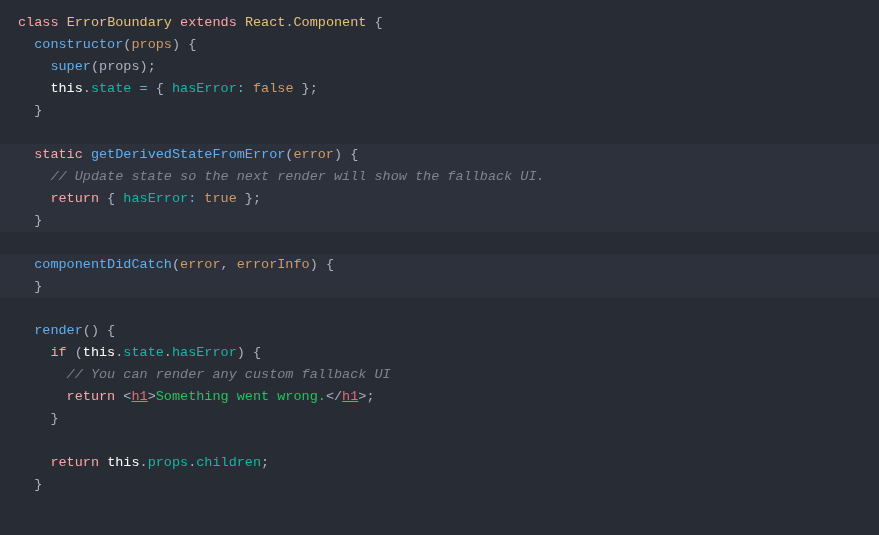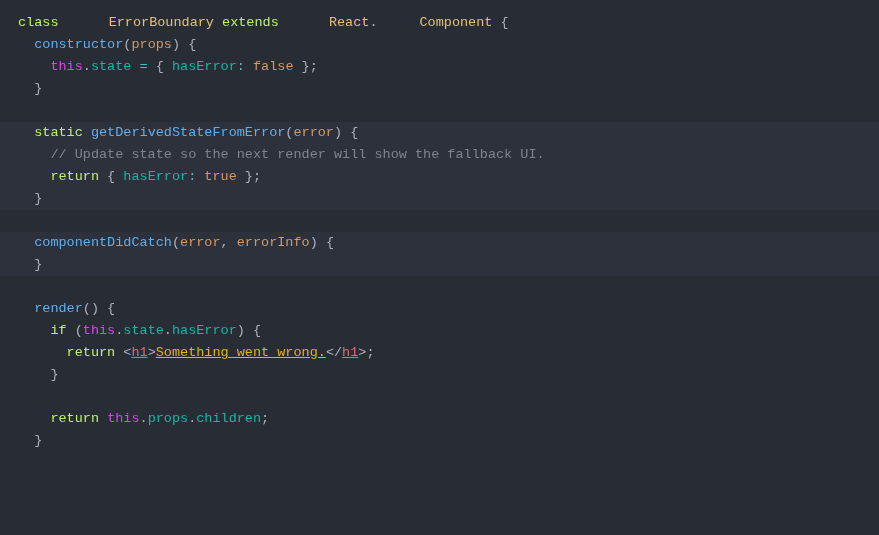--- a/index.html
+++ b/index.html
@@ -20,53 +20,55 @@
     .code-container {
       padding: 12px 0;
     }
     .line {
       padding: 0 18px;
       white-space: pre;
     }
     .highlighted {
       background: #2c313c;
     }
-    .tok-keyword { color: #bef264; }
-    .tok-class-name { color: #e5c07b; margin-left: 42px; }
+    .tok-keyword { color: #fca5a5; }
+    .tok-class-name { color: #e5c07b; }
     .tok-method { color: #61afef; }
     .tok-param { color: #d19a66; }
     .tok-punct { color: #abb2bf; }
     .tok-operator { color: #56b6c2; }
     .tok-property { color: #14b8a6; }
     .tok-bool { color: #d19a66; }
-    .tok-comment { color: #7f848e; }
-    .tok-this { color: #d946ef; margin-top: 22px; }
+    .tok-comment { color: #7f848e; font-style: italic; }
+    .tok-this { color: #ffffff; margin-top: 22px; }
     .tok-tag { color: #e06c75; text-decoration: underline; }
     .tok-tag-punct { color: #abb2bf; }
-    .tok-text { color: #eab308; text-decoration: underline; }
+    .tok-text { color: #22c55e; }
     .tok-default { color: #abb2bf; }
   </style>
 </head>
 <body>
 
 <div class="code-container">
   <div class="line"><span class="tok-keyword">class</span><span class="tok-punct"> </span><span class="tok-class-name">ErrorBoundary</span><span class="tok-punct"> </span><span class="tok-keyword">extends</span><span class="tok-punct"> </span><span class="tok-class-name">React</span><span class="tok-punct">.</span><span class="tok-class-name">Component</span><span class="tok-punct"> {</span></div>
   <div class="line">  <span class="tok-method">constructor</span><span class="tok-punct">(</span><span class="tok-param">props</span><span class="tok-punct">) {</span></div>
+  <div class="line">    <span class="tok-method">super</span><span class="tok-punct">(</span><span class="tok-default">props</span><span class="tok-punct">);</span></div>
   <div class="line">    <span class="tok-this">this</span><span class="tok-punct">.</span><span class="tok-property">state</span><span class="tok-punct"> </span><span class="tok-operator">=</span><span class="tok-punct"> { </span><span class="tok-property">hasError</span><span class="tok-operator">:</span><span class="tok-punct"> </span><span class="tok-bool">false</span><span class="tok-punct"> };</span></div>
   <div class="line">  <span class="tok-punct">}</span></div>
   <div class="line"> </div>
   <div class="line highlighted">  <span class="tok-keyword">static</span><span class="tok-punct"> </span><span class="tok-method">getDerivedStateFromError</span><span class="tok-punct">(</span><span class="tok-param">error</span><span class="tok-punct">) {</span></div>
   <div class="line highlighted">    <span class="tok-comment">// Update state so the next render will show the fallback UI.</span></div>
   <div class="line highlighted">    <span class="tok-keyword">return</span><span class="tok-punct"> { </span><span class="tok-property">hasError</span><span class="tok-operator">:</span><span class="tok-punct"> </span><span class="tok-bool">true</span><span class="tok-punct"> };</span></div>
   <div class="line highlighted">  <span class="tok-punct">}</span></div>
   <div class="line"> </div>
   <div class="line highlighted">  <span class="tok-method">componentDidCatch</span><span class="tok-punct">(</span><span class="tok-param">error</span><span class="tok-punct">, </span><span class="tok-param">errorInfo</span><span class="tok-punct">) {</span></div>
   <div class="line highlighted">  <span class="tok-punct">}</span></div>
   <div class="line"> </div>
   <div class="line">  <span class="tok-method">render</span><span class="tok-punct">() {</span></div>
   <div class="line">    <span class="tok-keyword">if</span><span class="tok-punct"> (</span><span class="tok-this">this</span><span class="tok-punct">.</span><span class="tok-property">state</span><span class="tok-punct">.</span><span class="tok-property">hasError</span><span class="tok-punct">) {</span></div>
+  <div class="line">      <span class="tok-comment">// You can render any custom fallback UI</span></div>
   <div class="line">      <span class="tok-keyword">return</span><span class="tok-punct"> </span><span class="tok-tag-punct">&lt;</span><span class="tok-tag">h1</span><span class="tok-tag-punct">&gt;</span><span class="tok-text">Something went wrong.</span><span class="tok-tag-punct">&lt;/</span><span class="tok-tag">h1</span><span class="tok-tag-punct">&gt;</span><span class="tok-punct">;</span></div>
   <div class="line">    <span class="tok-punct">}</span></div>
   <div class="line"> </div>
   <div class="line">    <span class="tok-keyword">return</span><span class="tok-punct"> </span><span class="tok-this">this</span><span class="tok-punct">.</span><span class="tok-property">props</span><span class="tok-punct">.</span><span class="tok-property">children</span><span class="tok-punct">;</span></div>
   <div class="line">  <span class="tok-punct">}</span></div>
 
 </div>
 
 </body></html>

